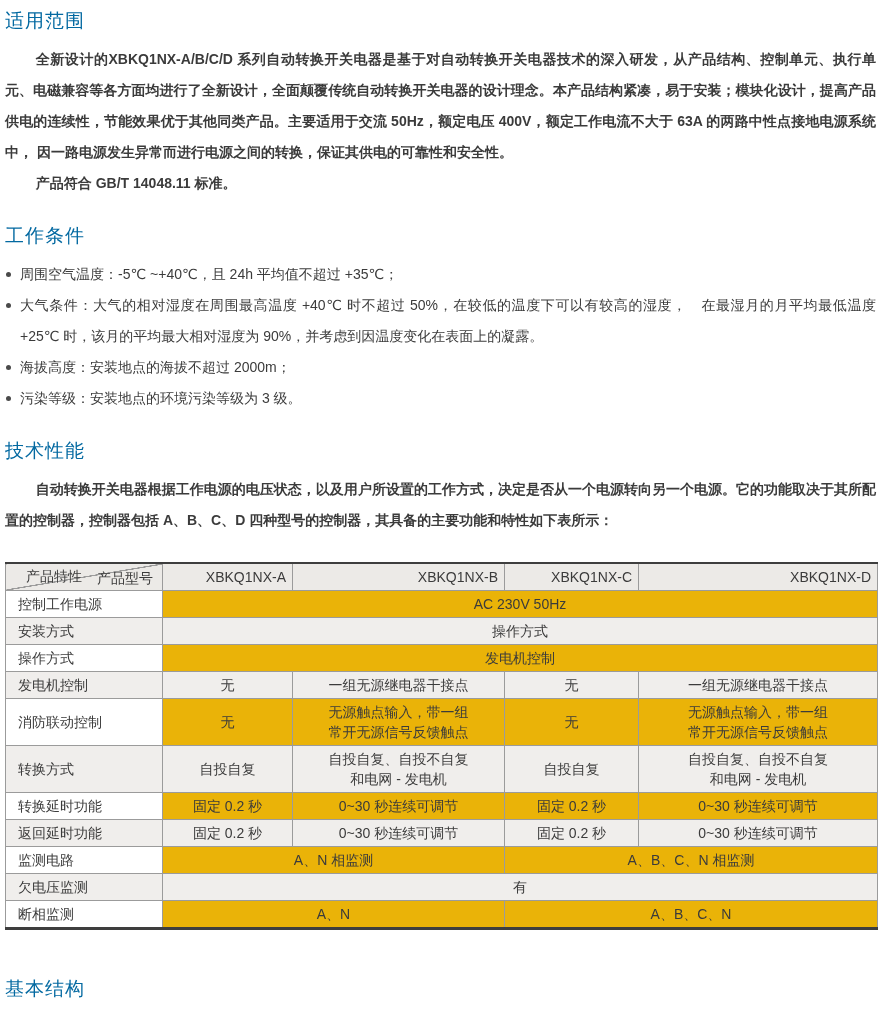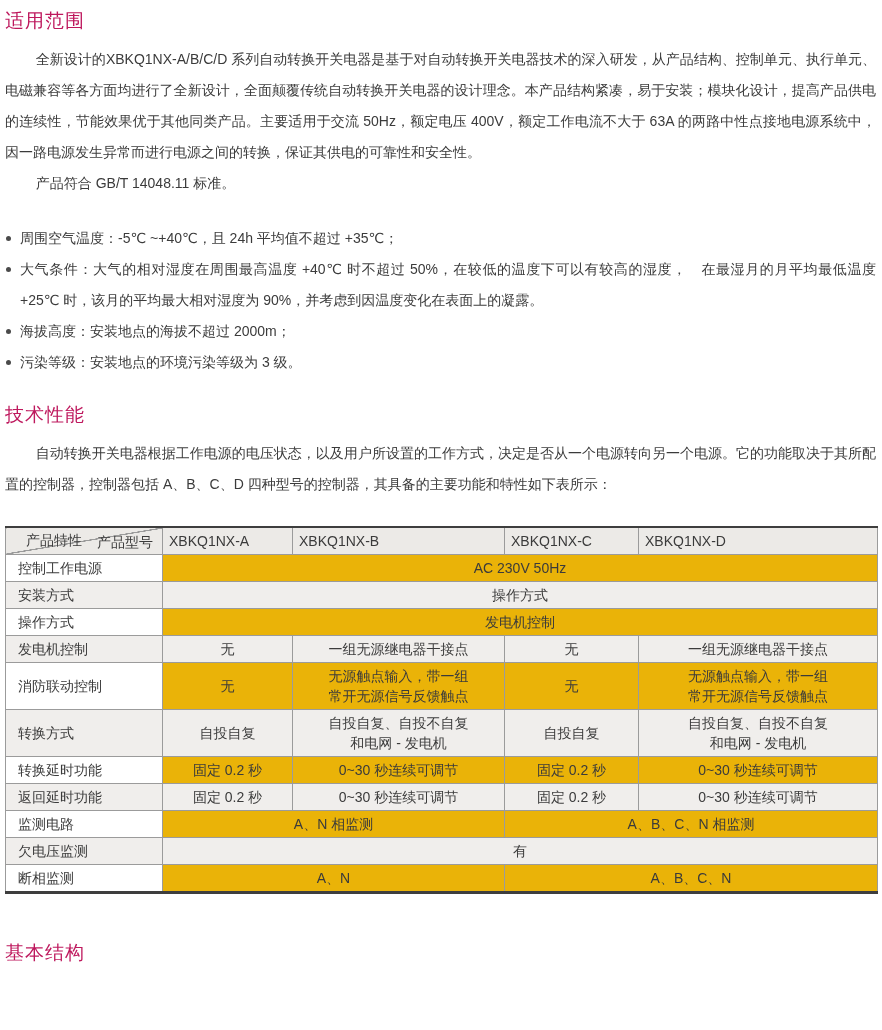--- a/index.html
+++ b/index.html
@@ -4,28 +4,28 @@
 <style>
   * { margin: 0; padding: 0; box-sizing: border-box; }
   html, body { background: #ffffff; }
   body {
     width: 882px; height: 1030px; overflow: hidden;
     font-family: "Liberation Sans", "DejaVu Sans", sans-serif;
     color: #3b3b3b; font-size: 14px;
     padding: 6px 6px 0 5px;
   }
   .sec-title {
-    color: #be185d; font-size: 19px; font-weight: 500;
+    color: #0369a1; font-size: 19px; font-weight: 500;
     line-height: 26px; letter-spacing: 1px;
   }
   .para {
     line-height: 31px; text-align: justify;
     margin-top: 10px;
   }
-  .indent { text-indent: 2.2em; }
+  .indent { text-indent: 2.2em; font-weight: bold; }
   .no-gap { margin-top: 0; }
   section.sec-scope { margin-top: 2px; }
   section.sec-conditions { margin-top: 24px; }
   section.sec-technical { margin-top: 24px; }
   section.sec-structure { margin-top: 46px; }
   ul.cond-list { list-style: none; margin-top: 10px; }
   ul.cond-list li {
     position: relative; padding-left: 15px;
     line-height: 31px; text-align: justify;
   }
@@ -42,21 +42,21 @@
     border-left: 1px solid #9b9b9b;
     border-right: 1px solid #9b9b9b;
   }
   table.spec th, table.spec td {
     border: 1px solid #9b9b9b;
     font-weight: normal; font-size: 14px;
     line-height: 20px; padding: 3px 6px;
     white-space: pre-line;
   }
   table.spec thead th { background: #eceae7; height: 26px; }
-  table.spec th.model { text-align: left; margin-top: 27px; }
+  table.spec th.model { text-align: right; margin-top: 27px; }
   table.spec th.corner {
     position: relative; padding: 0;
     background-color: #eceae7;
     background-image: linear-gradient(to bottom right,
       transparent calc(50% - 0.7px), #9b9b9b calc(50% - 0.7px),
       #9b9b9b calc(50% + 0.7px), transparent calc(50% + 0.7px));
   }
   .c-top { position: absolute; top: 4px; right: 9px; }
   .c-bottom { position: absolute; bottom: 4px; left: 20px; }
   table.spec tbody th.rowlabel {
@@ -72,20 +72,21 @@
 
 <div class="page">
 
   <section class="sec-scope">
     <h2 class="sec-title">适用范围</h2>
     <p class="para indent">全新设计的XBKQ1NX-A/B/C/D 系列自动转换开关电器是基于对自动转换开关电器技术的深入研发，从产品结构、控制单元、执行单元、电磁兼容等各方面均进行了全新设计，全面颠覆传统自动转换开关电器的设计理念。本产品结构紧凑，易于安装；模块化设计，提高产品供电的连续性，节能效果优于其他同类产品。主要适用于交流 50Hz，额定电压 400V，额定工作电流不大于 63A 的两路中性点接地电源系统中， 因一路电源发生异常而进行电源之间的转换，保证其供电的可靠性和安全性。</p>
     <p class="para indent no-gap">产品符合 GB/T 14048.11 标准。</p>
   </section>
 
   <section class="sec-conditions">
+    <h2 class="sec-title">工作条件</h2>
     <ul class="cond-list" id="cond-list">
         <li>周围空气温度：-5℃ ~+40℃，且 24h 平均值不超过 +35℃；</li>
         <li>大气条件：大气的相对湿度在周围最高温度 +40℃ 时不超过 50%，在较低的温度下可以有较高的湿度，　在最湿月的月平均最低温度 +25℃ 时，该月的平均最大相对湿度为 90%，并考虑到因温度变化在表面上的凝露。</li>
         <li>海拔高度：安装地点的海拔不超过 2000m；</li>
         <li>污染等级：安装地点的环境污染等级为 3 级。</li>
       </ul>
   </section>
 
   <section class="sec-technical">
     <h2 class="sec-title">技术性能</h2>

